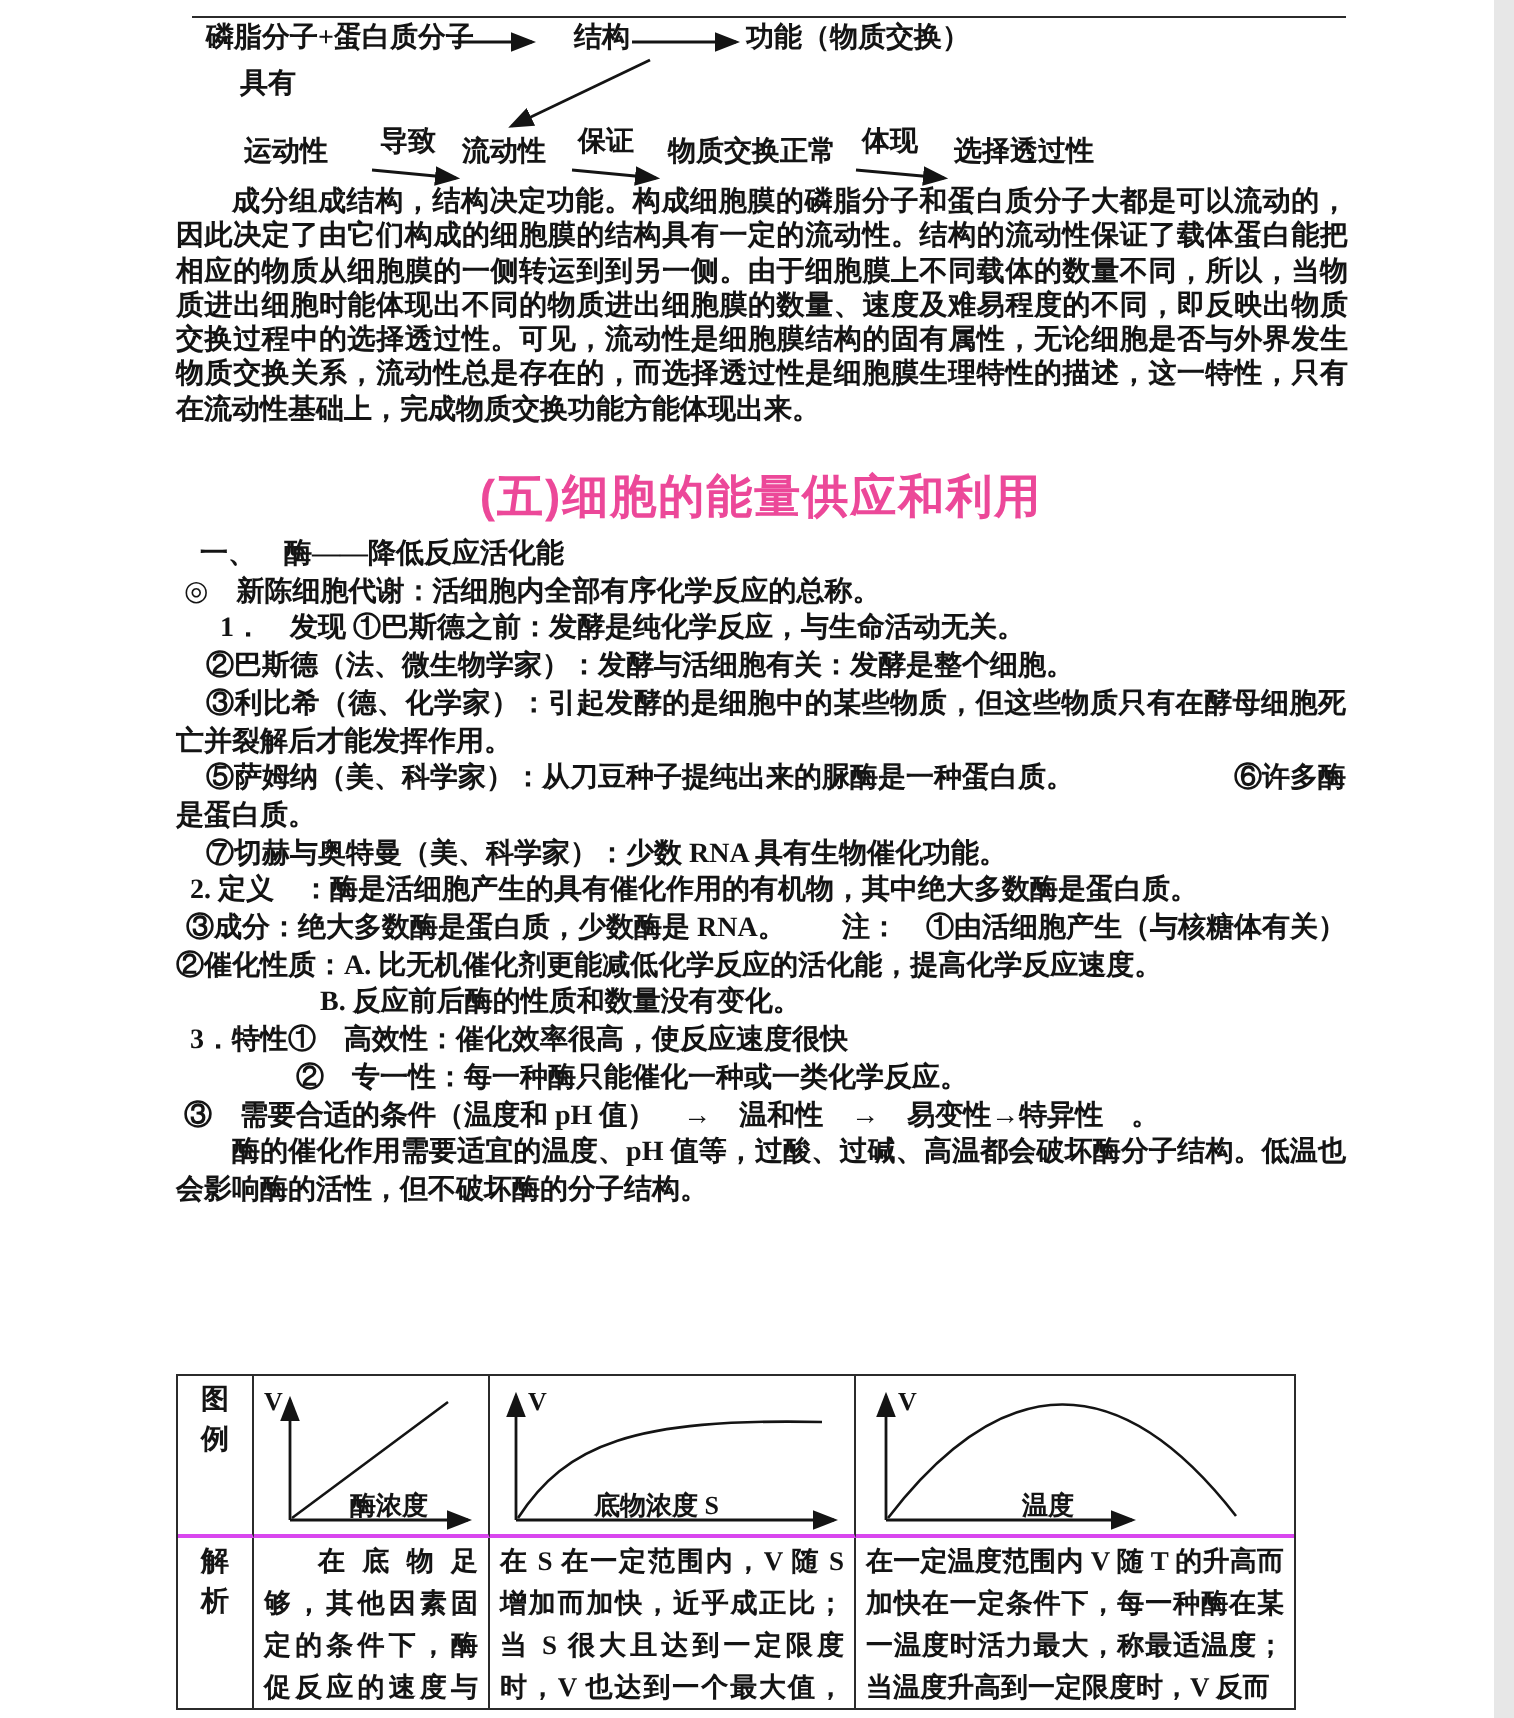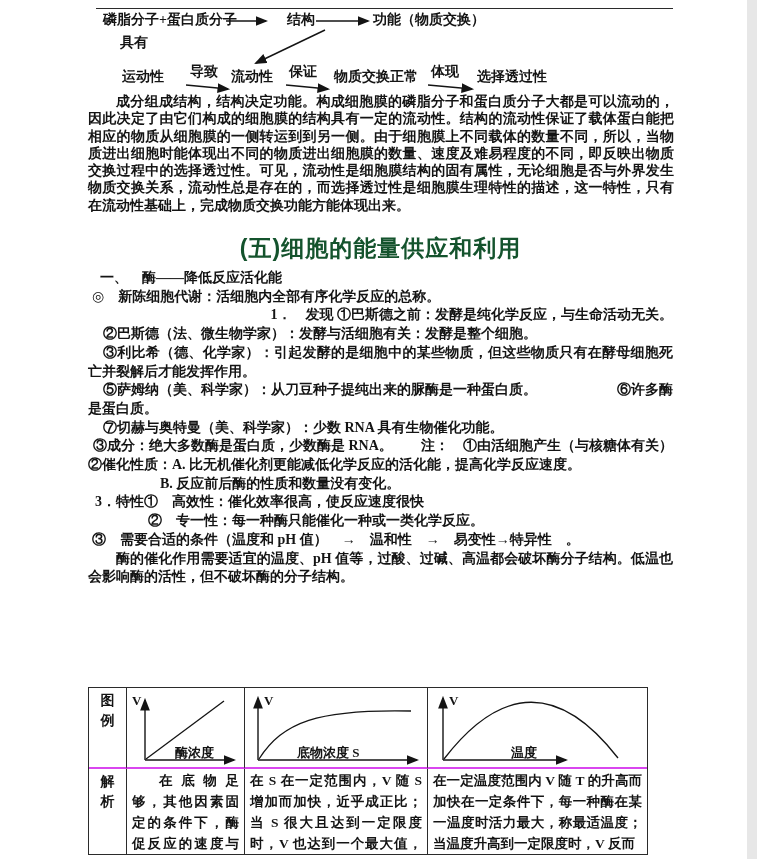--- a/index.html
+++ b/index.html
@@ -17,31 +17,31 @@
   
   .para{
     position:absolute;left:88px;top:93px;width:586px;margin:0;
     font-size:14px;font-weight:600;line-height:17.3px;text-align:justify;text-indent:2em;
   }
 
   
   .heading{
     position:absolute;left:88px;top:233px;width:585px;margin:0;text-align:center;
     font-family:"Liberation Sans","DejaVu Sans",sans-serif;
-    font-size:23px;font-weight:bold;color:#14532d;letter-spacing:1px;
+    font-size:23px;font-weight:bold;color:#ec4899;letter-spacing:1px;
   }
 
   
   .notes{position:absolute;left:88px;top:269px;width:585px;}
   .notes p{margin:0;font-size:14px;font-weight:600;line-height:18.7px;}
   .ln{white-space:nowrap;}
   .wrapln{text-align:justify;}
   .flexln{display:flex;justify-content:space-between;white-space:nowrap;}
   .pl4{padding-left:4px;}  .pl5{padding-left:5px;}  .pl7{padding-left:7px;}
-  .pl12{padding-left:12px;}.pl15{padding-left:15px;}.pl22{padding-left:22px;text-align:right;}
+  .pl12{padding-left:12px;}.pl15{padding-left:15px;}.pl22{padding-left:22px;}
   .pl60{padding-left:60px;}.pl72{padding-left:72px;}
   .ti15{text-indent:15px;} .ti2em{text-indent:2em;}
 
   
   .tbl{
     position:absolute;left:88px;top:687px;
     display:grid;grid-template-columns:38px 118px 183px 219px;grid-template-rows:81px 85px;
     border:1.4px solid #2b2b2b;
   }
   .cell{border-right:1.2px solid #2b2b2b;border-bottom:2px solid #d946ef;box-sizing:border-box;overflow:hidden;}
@@ -97,20 +97,21 @@
     <p class="ln pl4">◎　新陈细胞代谢：活细胞内全部有序化学反应的总称。</p>
     <p class="ln pl22">1．　发现 ①巴斯德之前：发酵是纯化学反应，与生命活动无关。</p>
     <p class="ln pl15">②巴斯德（法、微生物学家）：发酵与活细胞有关：发酵是整个细胞。</p>
     <p class="wrapln ti15">③利比希（德、化学家）：引起发酵的是细胞中的某些物质，但这些物质只有在酵母细胞死亡并裂解后才能发挥作用。</p>
     <p class="flexln pl15">
       <span>⑤萨姆纳（美、科学家）：从刀豆种子提纯出来的脲酶是一种蛋白质。</span>
       <span>⑥许多酶</span>
     </p>
     <p class="ln">是蛋白质。</p>
     <p class="ln pl15">⑦切赫与奥特曼（美、科学家）：少数 RNA 具有生物催化功能。</p>
+    <p class="ln pl7">2. 定义　：酶是活细胞产生的具有催化作用的有机物，其中绝大多数酶是蛋白质。</p>
     <p class="flexln pl5">
       <span>③成分：绝大多数酶是蛋白质，少数酶是 RNA。</span>
       <span>注：　①由活细胞产生（与核糖体有关）</span>
     </p>
     <p class="ln">②催化性质：A. 比无机催化剂更能减低化学反应的活化能，提高化学反应速度。</p>
     <p class="ln pl72">B. 反应前后酶的性质和数量没有变化。</p>
     <p class="ln pl7">3．特性①　高效性：催化效率很高，使反应速度很快</p>
     <p class="ln pl60">②　专一性：每一种酶只能催化一种或一类化学反应。</p>
     <p class="ln pl4">③　需要合适的条件（温度和 pH 值）　→　温和性　→　易变性→特异性　。</p>
     <p class="wrapln ti2em">酶的催化作用需要适宜的温度、pH 值等，过酸、过碱、高温都会破坏酶分子结构。低温也会影响酶的活性，但不破坏酶的分子结构。</p>

